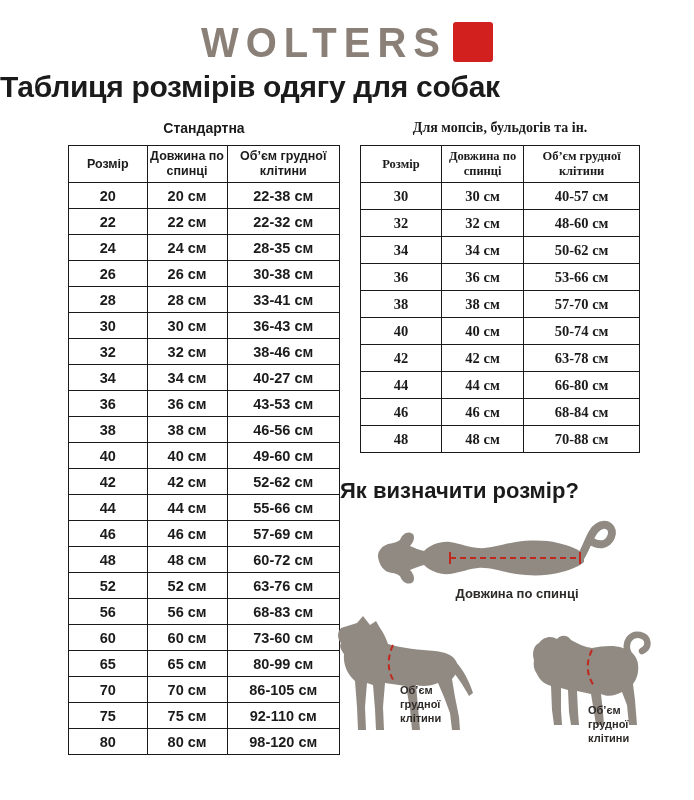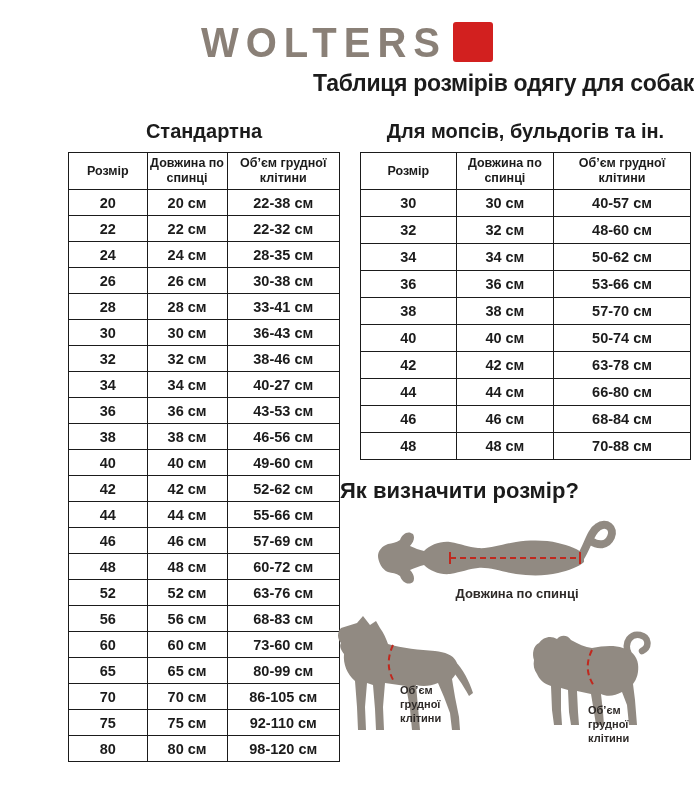--- a/index.html
+++ b/index.html
@@ -4,27 +4,27 @@
 <style>
   * { margin:0; padding:0; box-sizing:border-box; }
   html,body { background:#ffffff; }
   body { font-family:"Liberation Sans","DejaVu Sans",sans-serif; color:var(--ink,#1b1b1b); }
   .page { position:relative; width:694px; height:800px; background:#fff; overflow:hidden; margin:0 auto; }
 
   
   .logo-row { position:absolute; top:22px; left:0; width:100%; display:flex; justify-content:center; align-items:center; }
   .logo-text { font-size:40px; font-weight:700; letter-spacing:7px; color:var(--logo,#8a8077); line-height:1; transform:scaleY(1.04); }
   .logo-mark { width:40px; height:40px; background:var(--accent,#d2201f); border-radius:3px; margin-left:6px; }
-  .main-title { position:absolute; top:70px; left:0; width:100%; text-align:right; font-size:23px; font-weight:700; letter-spacing:-0.3px; }
+  .main-title { position:absolute; top:70px; left:0; width:100%; text-align:left; font-size:30px; font-weight:700; letter-spacing:-0.3px; }
 
   
   .col { position:absolute; top:120px; }
   .col-left  { left:68px;  width:272px; }
-  .col-right { left:360px; width:331px; }
-  .table-title { text-align:center; font-size:20px; font-weight:700; margin-bottom:9px; }
+  .col-right { left:360px; width:280px;font-family:Liberation Serif, serif; }
+  .table-title { text-align:center; font-size:14px; font-weight:700; margin-bottom:9px; }
   table.size-table { width:100%; border-collapse:collapse; table-layout:fixed; }
   .size-table th, .size-table td { border:1.5px solid var(--ink,#1b1b1b); text-align:center; vertical-align:middle; }
   .size-table th { font-size:12.5px; font-weight:700; line-height:1.2; height:37px; padding:2px 1px; }
   .size-table td { font-size:14.5px; font-weight:700; padding:0 1px; }
   .size-table th:nth-child(1), .size-table td:nth-child(1) { width:29%; }
   .size-table th:nth-child(2), .size-table td:nth-child(2) { width:29.5%; }
   .size-table th:nth-child(3), .size-table td:nth-child(3) { width:41.5%; }
   .std td { height:26px; }
   .pug td { height:27px; }
 

